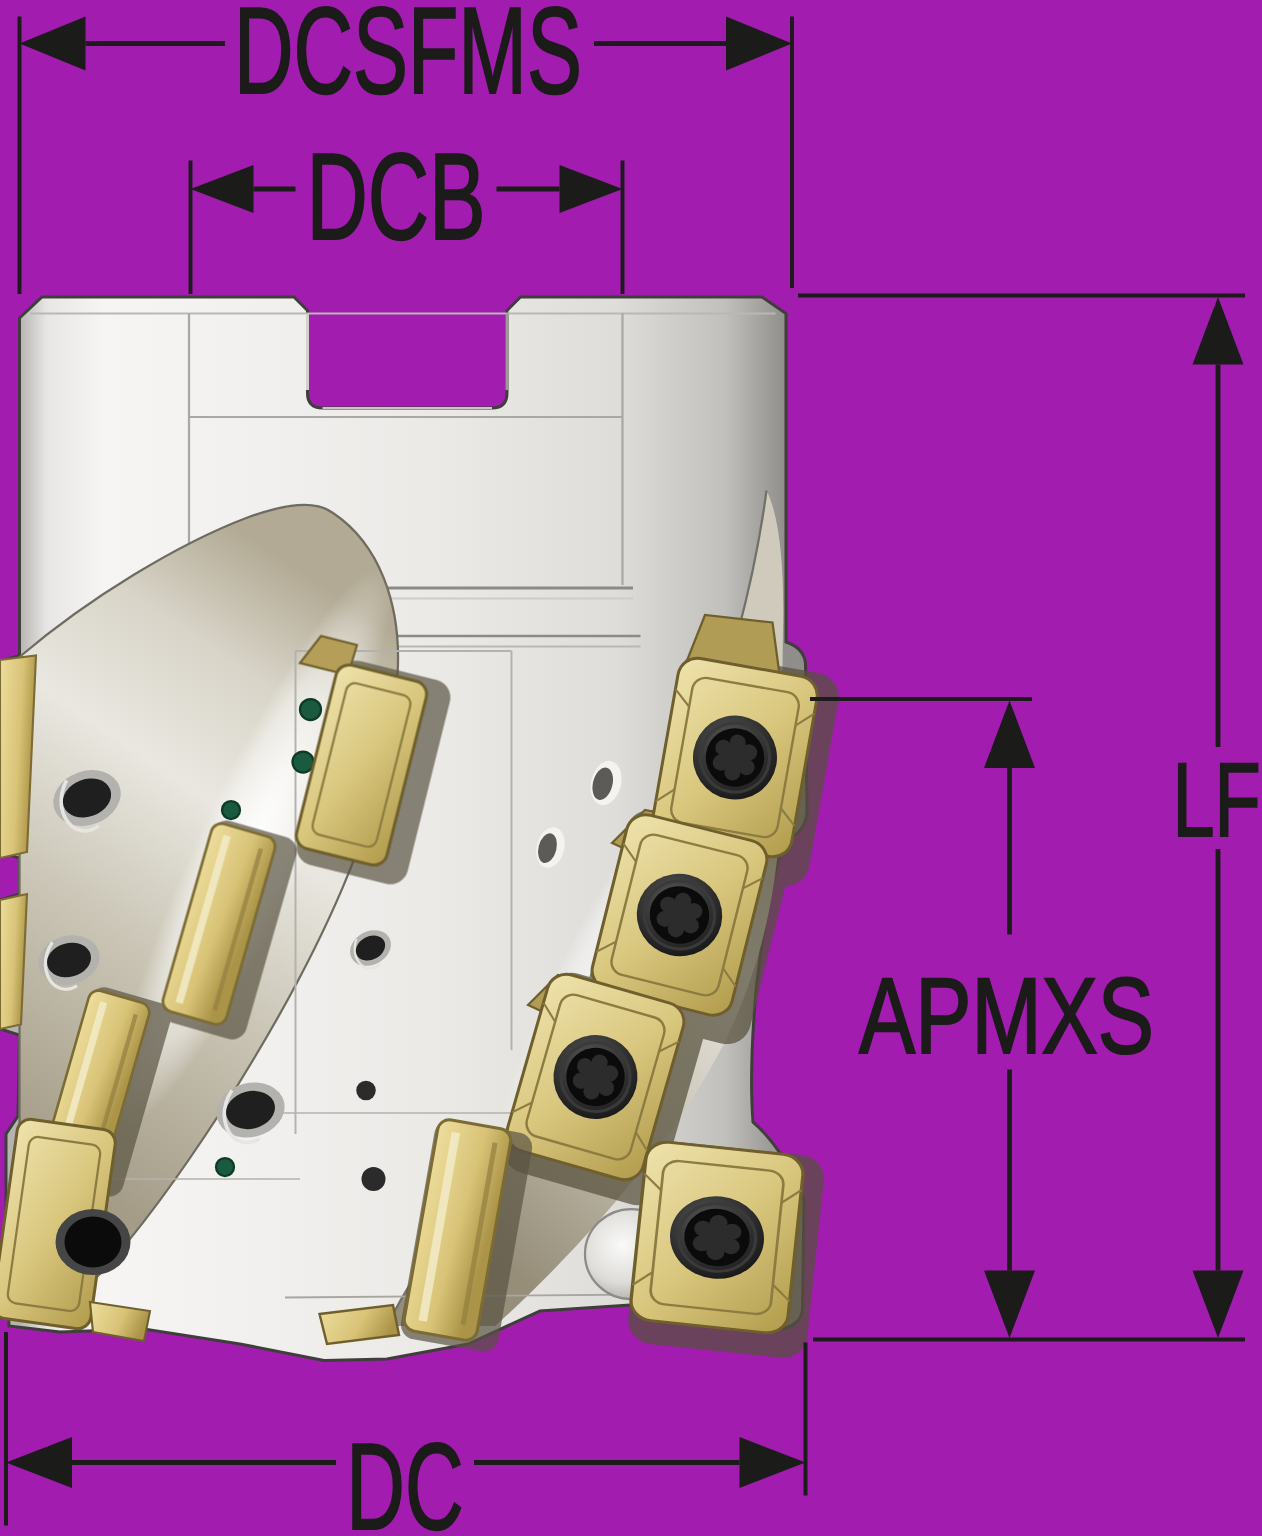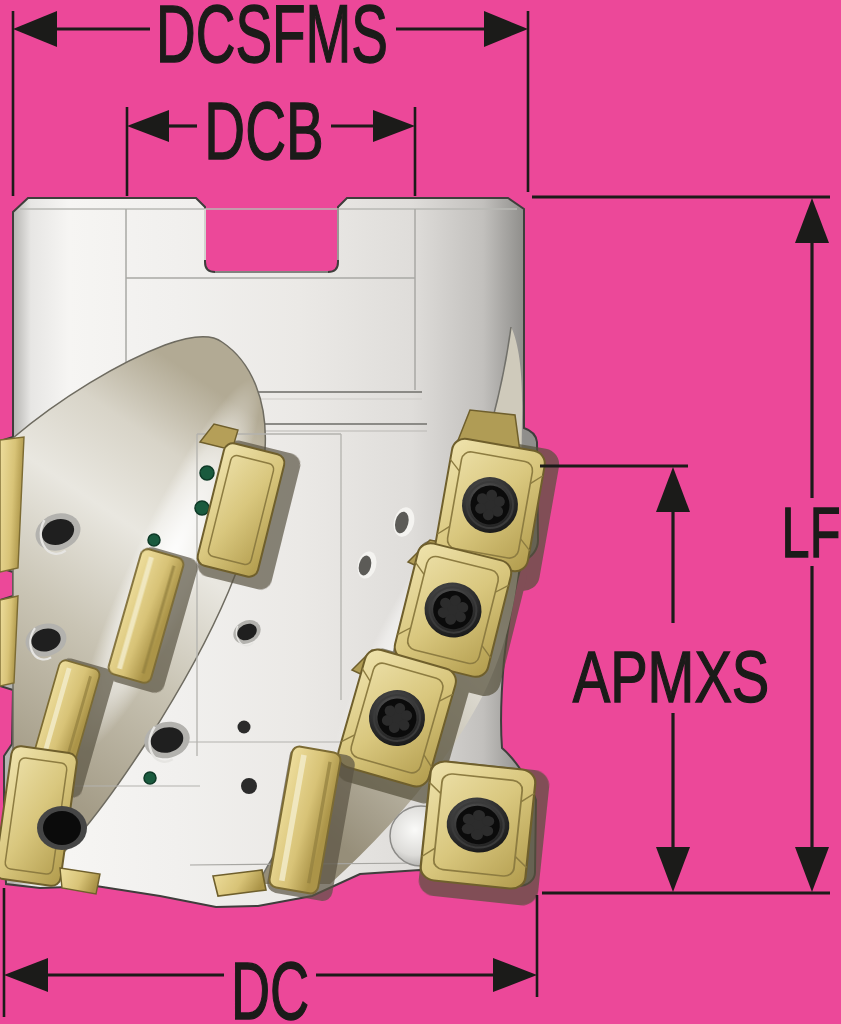--- a/index.html
+++ b/index.html
@@ -1,16 +1,16 @@
 <!DOCTYPE html>
 <html><head>
 <meta charset="utf-8">
 <style>
   html,body{margin:0;padding:0;background:#ffffff;}
-  .stage{position:relative;width:841px;height:1024px;background:#ec4899;overflow:hidden;
+  .stage{position:relative;width:841px;height:1024px;background:#a21caf;overflow:hidden;
          font-family:"Liberation Sans", sans-serif;}
   svg{display:block}
   text{font-family:"Liberation Sans","DejaVu Sans",sans-serif;fill:#1b1b19;stroke:#1b1b19;
        stroke-width:1.4px;letter-spacing:0;}
 </style>
 </head>
 <body>
 
 <div class="stage">
 <svg width="841" height="1024" viewBox="0 0 841 1024">

